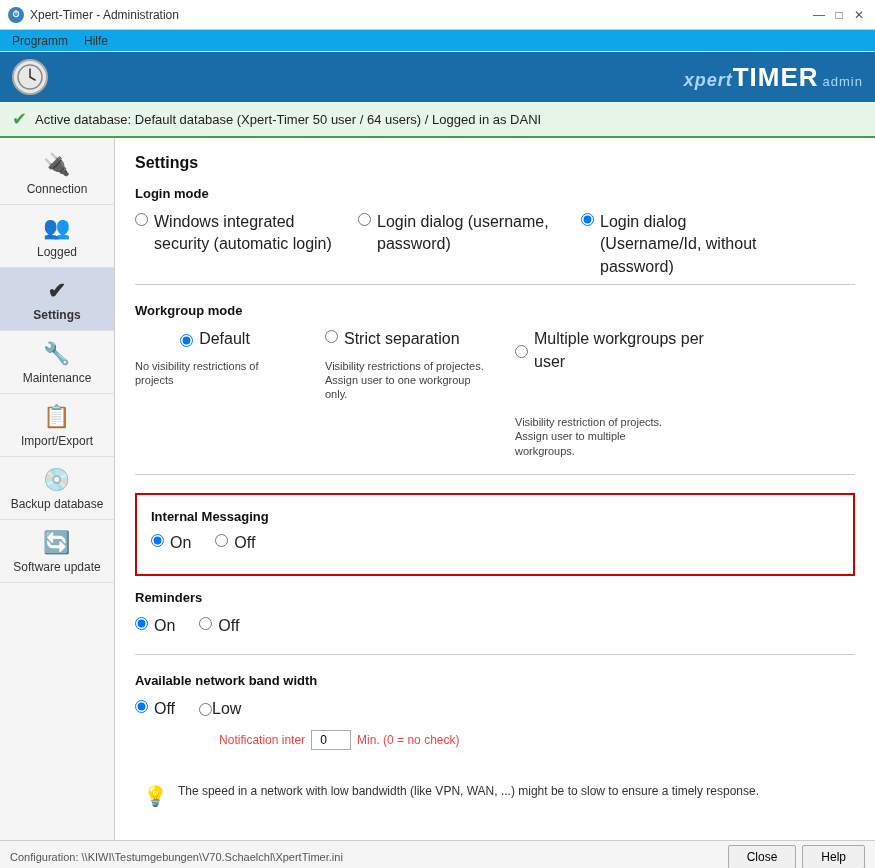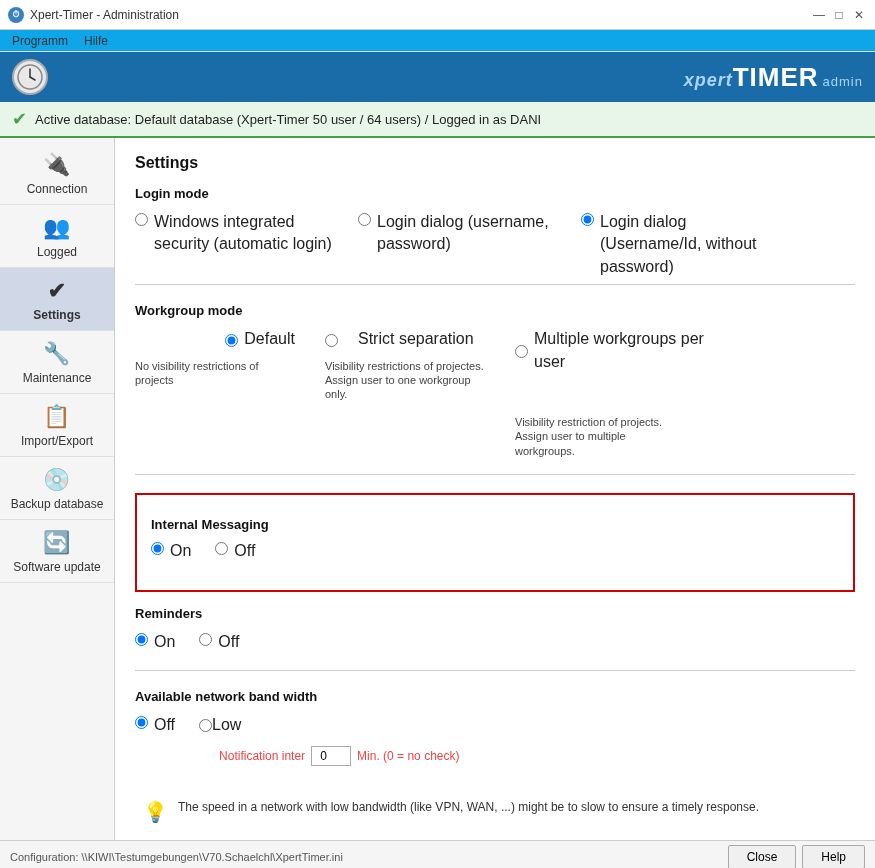--- a/index.html
+++ b/index.html
@@ -100,21 +100,21 @@
 
     
     .radio-group { display: flex; gap: 0; flex-wrap: wrap; }
     .radio-option { display: flex; align-items: flex-start; gap: 6px; margin-right: 24px; margin-bottom: 6px; }
     .radio-option input[type="radio"] { margin-top: 2px; cursor: pointer; }
     .radio-label { font-size: 16px; color: #222; line-height: 1.4; max-width: 180px; }
 
     
     .highlight-box {
       border: 2px solid #cc0000;
-      padding: 22px 14px;
+      padding: 14px 14px;
       margin-bottom: 14px;
       background: #fff;
     }
     .highlight-box .section-title { margin-bottom: 8px; }
 
     
     .workgroup-desc { font-size: 11px; color: #444; margin-top: 2px; max-width: 160px; line-height: 1.3; }
     .spinner-input { width: 40px; border: 1px solid #aaa; padding: 2px 4px; font-size: 12px; text-align: center; }
     .spinner-label { font-size: 12px; color: #ef4444; }
 
@@ -236,29 +236,29 @@
           <input type="radio" name="login" id="login-dialog-id" checked="" style="">
           <label for="login-dialog-id" class="radio-label">Login dialog (Username/Id, without password)</label>
         </div>
       </div>
       <hr class="section-divider">
     </div>
 
     <div class="section">
       <div class="section-title">Workgroup mode</div>
       <div class="radio-group">
-        <div class="radio-option" style="flex-direction:column; align-items:flex-end; margin-right:30px;">
+        <div class="radio-option" style="flex-direction:column; align-items:center; margin-right:30px;">
           <div style="display:flex;align-items:center;gap:6px;">
             <input type="radio" name="workgroup" id="wg-default" checked="" style="">
             <label for="wg-default" class="radio-label">Default</label>
           </div>
           <div class="workgroup-desc">No visibility restrictions of projects</div>
         </div>
         <div class="radio-option" style="flex-direction:column; align-items:flex-start; margin-right:30px;">
-          <div style="display:flex;align-items:center;gap:20px;">
+          <div style="display:flex;align-items:flex-start;gap:6px;">
             <input type="radio" name="workgroup" id="wg-strict" style="">
             <label for="wg-strict" class="radio-label">Strict separation</label>
           </div>
           <div class="workgroup-desc">Visibility restrictions of projectes. Assign user to one workgroup only.</div>
         </div>
         <div class="radio-option" style="flex-direction:column; align-items:flex-start;gap:40px;">
           <div style="display:flex;align-items:center;gap:6px;">
             <input type="radio" name="workgroup" id="wg-multiple" style="">
             <label for="wg-multiple" class="radio-label">Multiple workgroups per user</label>
           </div>

